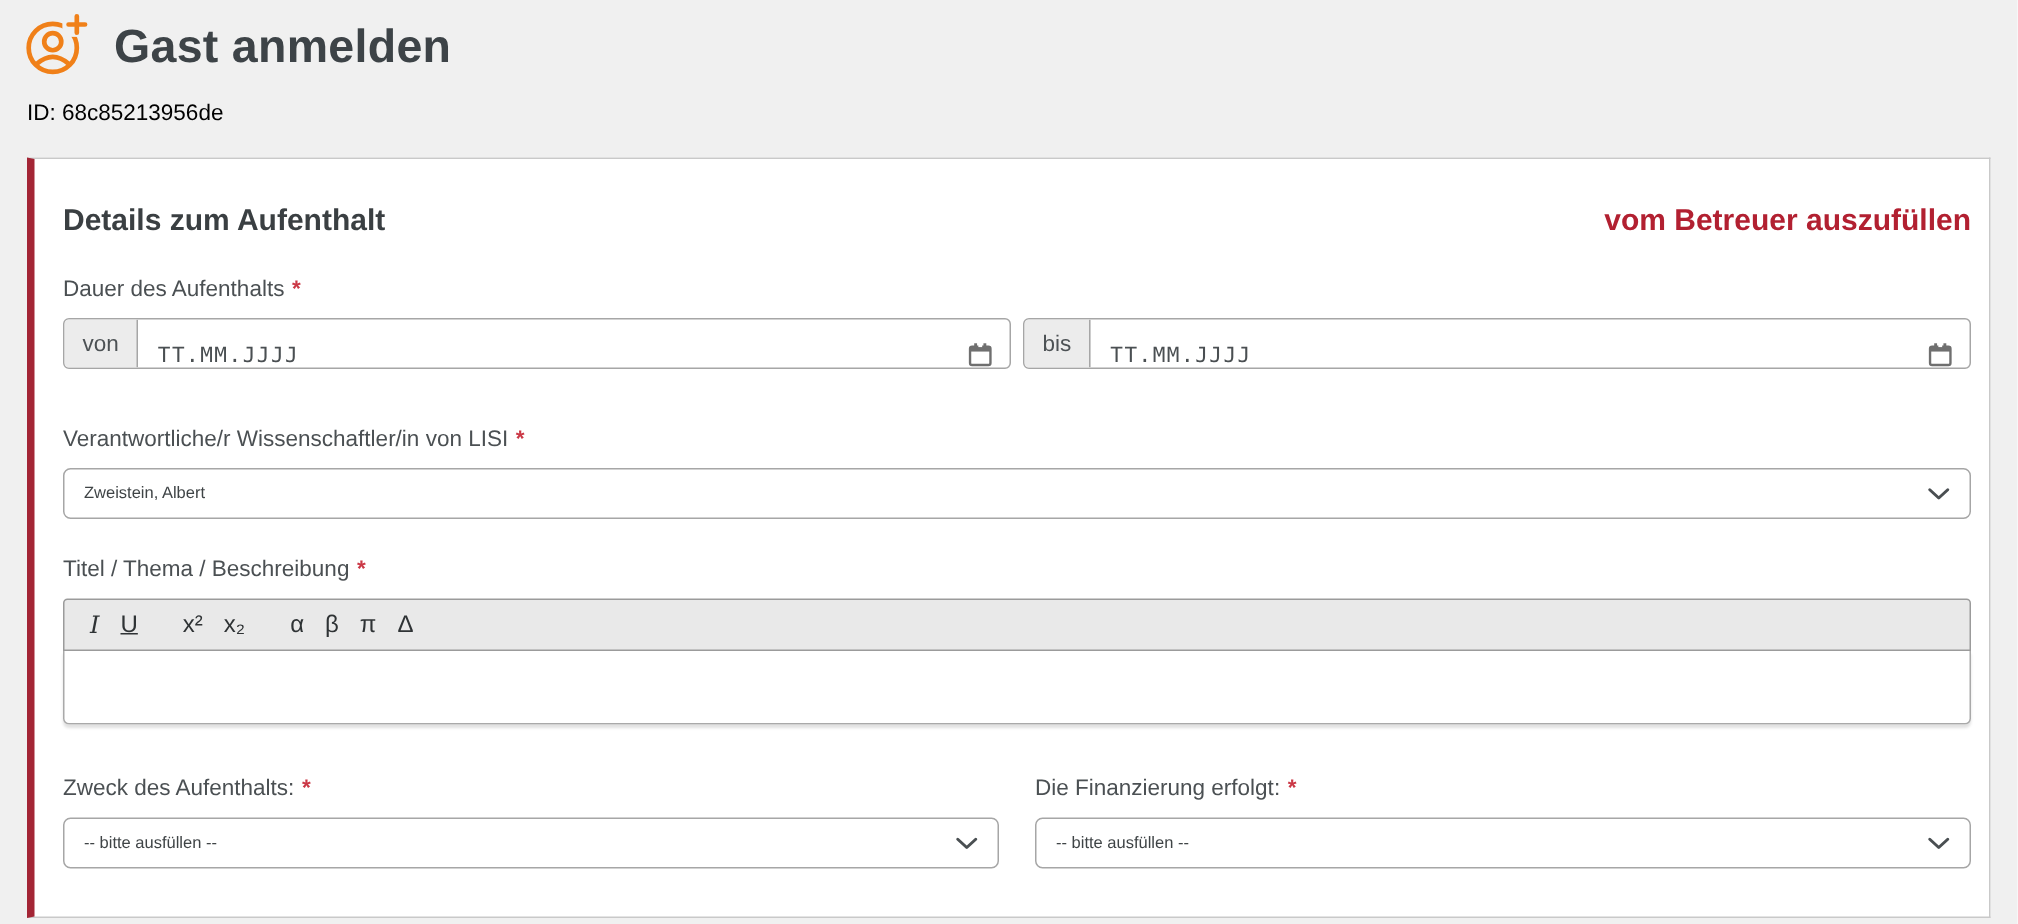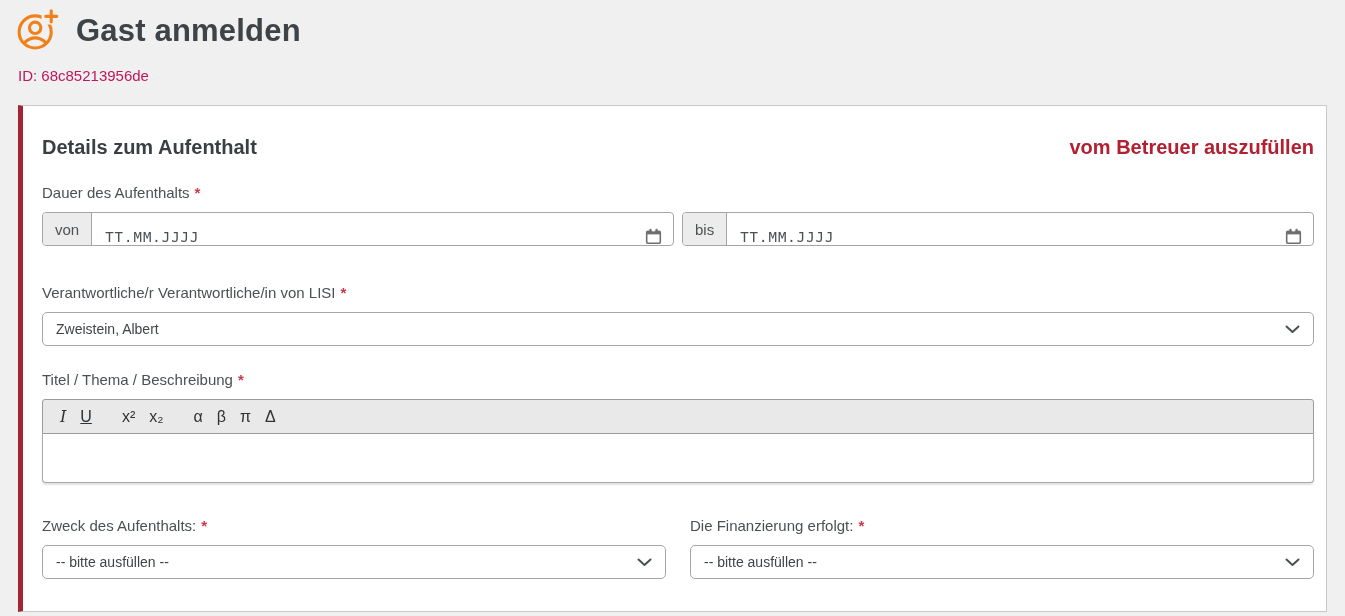--- a/index.html
+++ b/index.html
@@ -17,21 +17,21 @@
     display:flex; align-items:center;
     padding:8px 0 0 14px;
   }
   .header .icon-wrap { width:46px; height:46px; display:flex; align-items:center; justify-content:center; }
   .page-title {
     font-size:31px; font-weight:bold; color:#3d4347;
     margin-left:16px; letter-spacing:0.2px;text-align:center;
   }
   .id-line {
     margin:13px 0 0 18px;
-    font-size:15px; color:#be185d;
+    font-size:15px; color:#000000;
   }
 
   
   .card {
     margin:21px 18px 0 18px;
     background:#ffffff;
     border:1px solid #c9c9c9;
     border-left:5px solid #a32535;
     border-radius:0;
     padding:30px 12px 36px 19px;
@@ -72,21 +72,21 @@
   .cal-icon { margin-right:11px; display:flex; align-items:center; }
 
   
   .selectbox {
     width:100%; height:34px;
     border:1px solid #a6a6a6; border-radius:5px;
     background:#fff;
     display:flex; align-items:center; justify-content:space-between;
     padding:0 13px; cursor:pointer;
   }
-  .selectbox .sel-text { font-size:14px; color:#3f4446; }
+  .selectbox .sel-text { font-size:11px; color:#3f4446; }
   .group { margin-bottom:25px; }
 
   
   .editor { margin-bottom:33px; }
   .editor-toolbar {
     height:35px;
     background:#e9e9e9;
     border:1px solid #9b9b9b;
     border-radius:3px 3px 0 0;
     display:flex; align-items:center;
@@ -181,21 +181,21 @@
               <rect x="10" y="0.8" width="1.8" height="3" fill="#6f6f6f"></rect>
               <rect x="6.8" y="1.6" width="2.4" height="1.6" fill="#ffffff"></rect>
             </svg>
           </span>
         </span>
       </div>
     </div>
 
     <div class="group">
       <div class="field-label">
-        <span>Verantwortliche/r Verantwortliche/in von LISI</span><span class="req">*</span>
+        <span>Verantwortliche/r Wissenschaftler/in von LISI</span><span class="req">*</span>
       </div>
       <div class="selectbox">
         <span class="sel-text">Zweistein, Albert</span>
         <span>
           <svg width="15" height="9" viewBox="0 0 15 9">
               <polyline points="1.5,1.5 7.5,7 13.5,1.5" fill="none" stroke="#4a4f52" stroke-width="2" stroke-linecap="round" stroke-linejoin="round"></polyline>
             </svg>
         </span>
       </div>
     </div>

